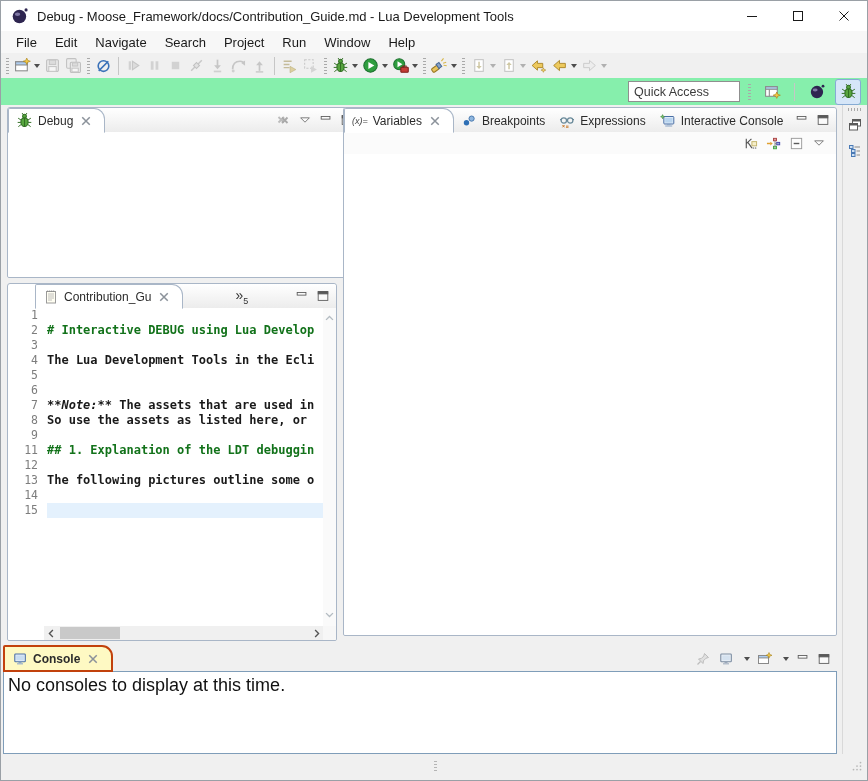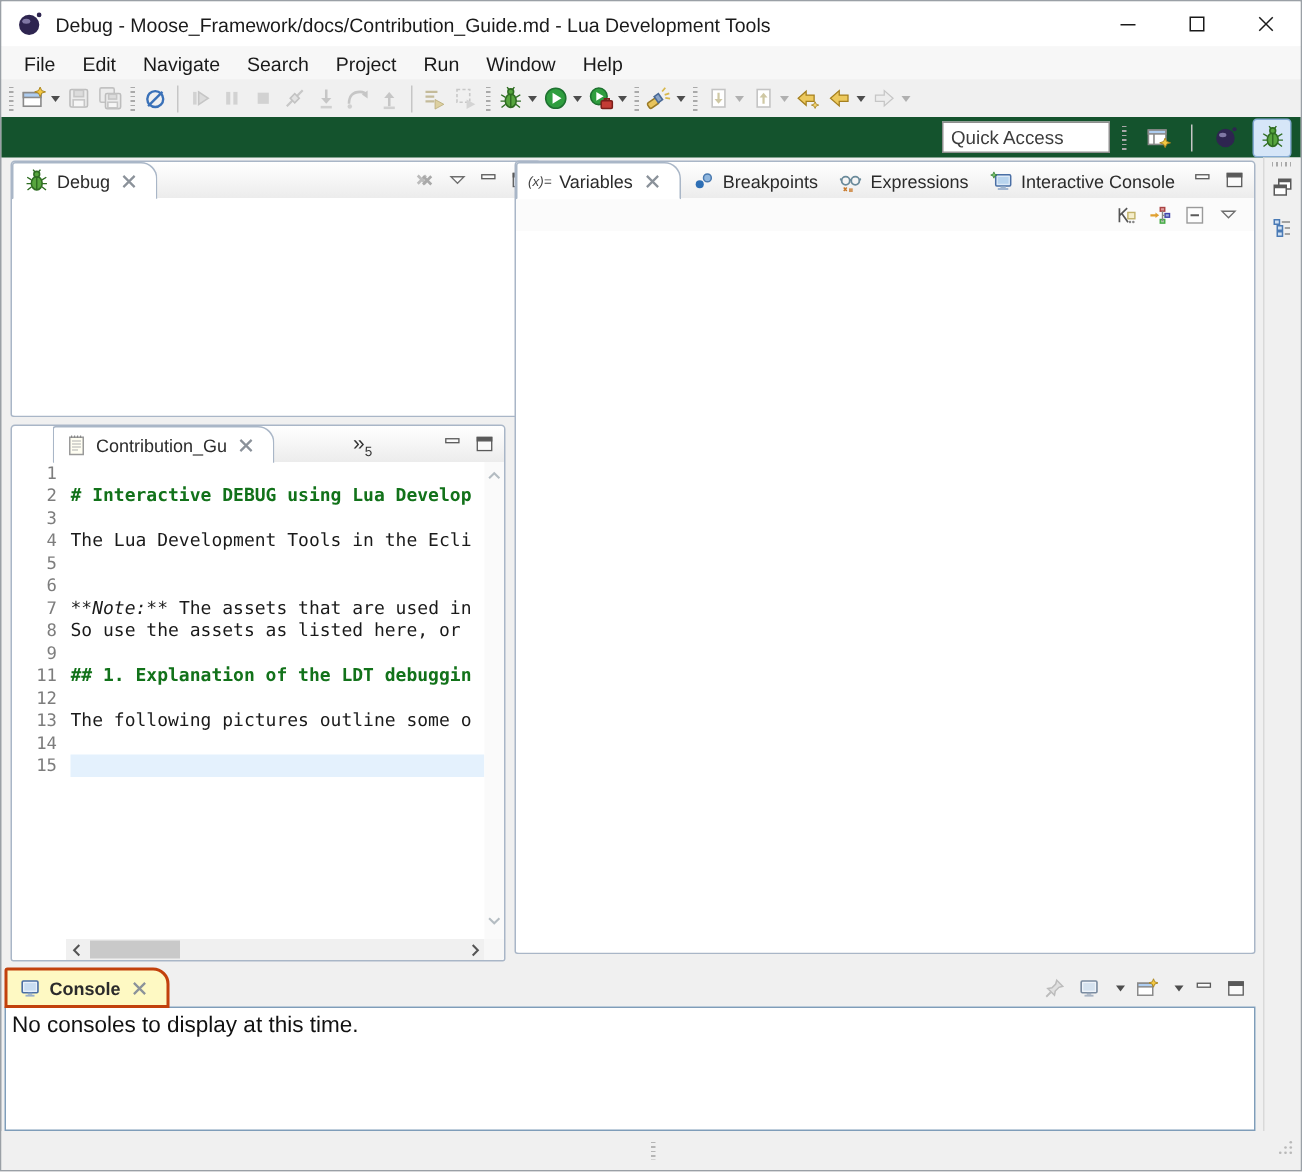--- a/index.html
+++ b/index.html
@@ -12,21 +12,21 @@
   .titlebar .title{font-size:13px;color:#1a1a1a;white-space:nowrap;}
   .win-controls{margin-left:auto;display:flex;height:30px;}
   .wbtn{width:46px;height:30px;display:flex;align-items:center;justify-content:center;}
 
   
   .menubar{position:absolute;left:0;top:30px;right:0;height:22px;background:#f7f7f7;display:flex;align-items:center;padding-left:6px;}
   .menu-item{font-size:13px;color:#1a1a1a;padding:2px 9px;white-space:nowrap;}
 
   
   .toolbar{position:absolute;left:0;top:52px;right:0;height:25px;background:#f0f0f0;display:flex;align-items:center;padding-left:2px;}
-  .toolbar2{position:absolute;left:0;top:77px;right:0;height:27px;background:#14532d;display:flex;align-items:center;justify-content:flex-end;padding-right:6px;gap:5px;}
+  .toolbar2{position:absolute;left:0;top:77px;right:0;height:27px;background:#86efac;display:flex;align-items:center;justify-content:flex-end;padding-right:6px;gap:5px;}
   .tbtn{height:22px;display:flex;align-items:center;padding:2px 2px;border-radius:3px;}
   .tbtn svg{display:block;}
   .drop{width:0;height:0;border-left:3.5px solid transparent;border-right:3.5px solid transparent;border-top:4px solid #4d4d4d;margin-left:3px;}
   .tbtn.disabled .drop{border-top-color:#b0b0b0;}
   .t-handle{width:3px;height:16px;margin:0 3px;background:repeating-linear-gradient(to bottom,#a9a9a9 0 1px,transparent 1px 3px);}
   .t-sep{width:1px;height:18px;background:#c6c6c6;margin:0 4px;}
   .qa-input{width:100px;height:17px;border:1px solid #8f8f8f;background:#fff;font-size:12.5px;padding:1px 5px;font-family:inherit;color:#333;}
   .qa-input::placeholder{color:#3c3c3c;opacity:1;}
   .pbtn{width:24px;height:24px;display:flex;align-items:center;justify-content:center;border-radius:3px;border:1px solid transparent;}
   .pbtn.selected{background:#d6e6f8;border:1px solid #86abd4;}
@@ -40,42 +40,42 @@
   .view-tools{margin-left:auto;display:flex;align-items:center;gap:7px;padding-right:6px;height:100%;}
   .vt{display:flex;align-items:center;}
   .content{position:absolute;left:0;right:0;bottom:0;background:#fff;overflow:hidden;border-radius:0 0 2px 2px;}
   .more-tabs{font-size:14px;color:#333;margin-left:52px;align-self:center;}
   .more-tabs sub{font-size:9px;}
 
   
   .code-scroll{position:absolute;left:0;top:0;right:13px;bottom:14px;overflow:hidden;background:#fff;}
   .ed-line{display:flex;height:15px;line-height:15px;font-family:"DejaVu Sans Mono","Liberation Mono",monospace;font-size:12px;white-space:pre;}
   .ed-line .ln{width:30px;min-width:30px;text-align:right;padding-right:9px;color:#7d7d7d;font-size:11.5px;}
-  .ed-line .code{flex:1;color:#1a1a1a;overflow:hidden;}
+  .ed-line .code{flex:1;color:#1a1a1a;overflow:hidden;font-weight:bold;}
   .ed-line .code.heading{color:#12721a;font-weight:bold;}
   .ed-line.current .code{background:#e4f1fd;}
   .vscroll{position:absolute;right:0;top:0;width:13px;bottom:14px;background:#fafafa;display:flex;flex-direction:column;justify-content:space-between;align-items:center;padding:2px 0;box-sizing:border-box;}
   .hscroll{position:absolute;left:36px;right:13px;bottom:0;height:14px;background:#f0f0f0;display:flex;align-items:center;}
   .hthumb{position:absolute;left:16px;width:60px;top:1px;bottom:1px;background:#c9c9c9;}
   .harrow{width:14px;display:flex;align-items:center;justify-content:center;}
   .harrow.right{margin-left:auto;}
   .corner{position:absolute;right:0;bottom:0;width:13px;height:14px;background:#f7f7f7;}
 
   
   .local-toolbar{position:absolute;left:0;right:0;top:24px;height:22px;background:#fbfbfb;display:flex;align-items:center;justify-content:flex-end;gap:8px;padding-right:10px;}
 
   
   .right-strip{position:absolute;left:841px;top:104px;width:25px;height:649px;background:#f0f0f0;border-left:1px solid #d9d9d9;display:flex;flex-direction:column;align-items:center;padding-top:3px;gap:6px;box-sizing:border-box;}
   .strip-dots{width:14px;height:3px;background:repeating-linear-gradient(to right,#a9a9a9 0 1px,transparent 1px 3px);}
 
   
   .console-stack{position:absolute;left:2px;top:646px;width:834px;height:107px;}
   .console-tabbar{height:24px;display:flex;align-items:flex-end;}
   .console-body{position:absolute;left:0;right:0;top:24px;bottom:0;background:#fff;border:1px solid #7f9db9;box-sizing:border-box;}
-  .console-msg{font-size:15px;color:#111;padding:3px 4px;}
+  .console-msg{font-size:18px;color:#111;padding:3px 4px;}
 
   
   .statusbar{position:absolute;left:0;right:0;bottom:0;height:26px;background:#f0f0f0;}
   .status-handle{position:absolute;left:50%;top:7px;width:3px;height:12px;background:repeating-linear-gradient(to bottom,#b5b5b5 0 1px,transparent 1px 3px);}
   .grip{position:absolute;right:3px;bottom:3px;}
 </style>
 </head>
 <body>
 
 <div id="window">

